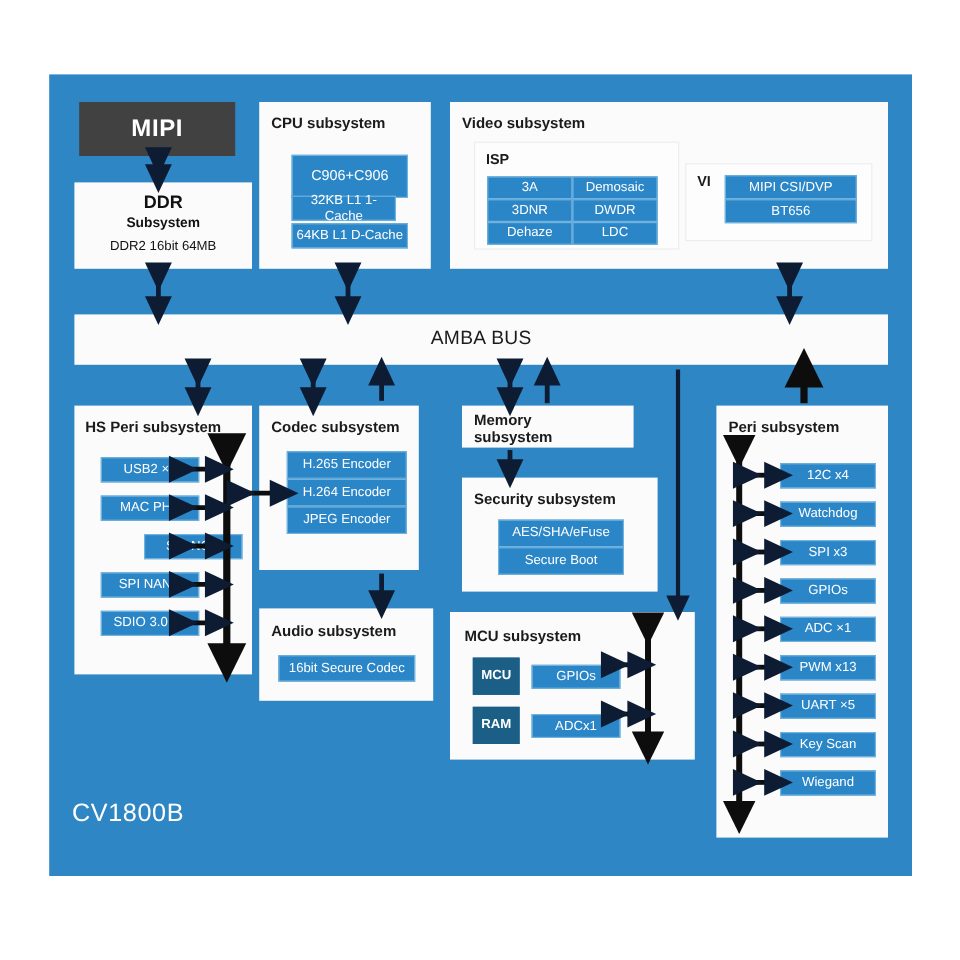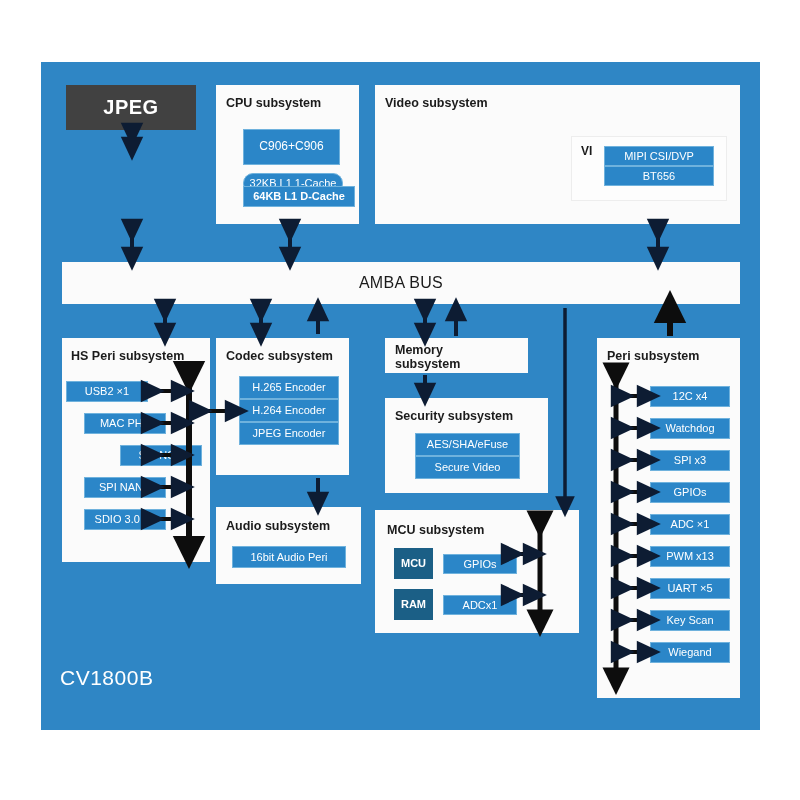--- a/index.html
+++ b/index.html
@@ -110,73 +110,87 @@
     pointer-events: none;
   }
 </style>
 </head>
 <body>
 
 <div id="canvas">
 
   <div class="chip-panel"></div>
 
-  <div class="dram" style="left:66px; top:85px; width:130px; height:45px;">JPEG</div>
-
+  <div class="dram" style="left:66px; top:85px; width:130px; height:45px;">MIPI</div>
+
+  <div class="box" style="left:62px; top:152px; width:148px; height:72px;">
+    <div class="ddr-l1" style="top:8px;">DDR</div>
+    <div class="ddr-l2" style="top:28px;">Subsystem</div>
+    <div class="ddr-l3" style="top:47px;">DDR2 16bit 64MB</div>
+  </div>
 
   <div class="box" style="left:216px; top:85px; width:143px; height:139px;">
     <div class="box-title" style="left:10px; top:11px;">CPU subsystem</div>
     <div class="blk tall" style="left:27px; top:44px; width:97px; height:36px;">C906+C906</div>
-    <div class="blk" style="left:27px; top:88px; width:100px; height:21px;border-radius:10px;">32KB L1 1-Cache</div>
-    <div class="blk" style="left:27px; top:101px; width:112px; height:21px;font-weight:bold;">64KB L1 D-Cache</div>
+    <div class="blk" style="left:27px; top:78px; width:87px; height:21px;">32KB L1 1-Cache</div>
+    <div class="blk" style="left:27px; top:101px; width:97px; height:21px;">64KB L1 D-Cache</div>
   </div>
 
   <div class="box" style="left:375px; top:85px; width:365px; height:139px;padding-left:48px;">
     <div class="box-title" style="left:10px; top:11px;">Video subsystem</div>
 
+    <div class="box" style="left:20px; top:33px; width:171px; height:90px; background:#fdfdfd; border:1px solid #ededed;">
+      <div class="box-title" style="left:9px; top:7px; font-size:12px;">ISP</div>
+      <div class="blk" style="left:10px; top:28px; width:71px; height:19px;">3A</div>
+      <div class="blk" style="left:81px; top:28px; width:71px; height:19px;">Demosaic</div>
+      <div class="blk" style="left:10px; top:47px; width:71px; height:19px;">3DNR</div>
+      <div class="blk" style="left:81px; top:47px; width:71px; height:19px;">DWDR</div>
+      <div class="blk" style="left:10px; top:66px; width:71px; height:19px;">Dehaze</div>
+      <div class="blk" style="left:81px; top:66px; width:71px; height:19px;">LDC</div>
+    </div>
 
     <div class="box" style="left:196px; top:51px; width:156px; height:65px; background:#fdfdfd; border:1px solid #ededed;">
       <div class="box-title" style="left:9px; top:7px; font-size:12px;text-align:center;">VI</div>
       <div class="blk" style="left:32px; top:9px; width:110px; height:20px;">MIPI CSI/DVP</div>
       <div class="blk" style="left:32px; top:29px; width:110px; height:20px;">BT656</div>
     </div>
   </div>
 
   <div class="amba" style="left:62px; top:262px; width:678px; height:42px;">AMBA BUS</div>
 
   <div class="box" style="left:62px; top:338px; width:148px; height:224px;">
     <div class="box-title" style="left:9px; top:11px;">HS Peri subsystem</div>
-    <div class="blk" style="left:4px; top:43px; width:82px; height:21px;">USB2 ×1</div>
+    <div class="blk" style="left:22px; top:43px; width:82px; height:21px;">USB2 ×1</div>
     <div class="blk" style="left:22px; top:75px; width:82px; height:21px;">MAC PHY</div>
     <div class="blk" style="left:22px; top:107px; width:82px; height:21px;margin-left:36px;">SPI NOR</div>
     <div class="blk" style="left:22px; top:139px; width:82px; height:21px;">SPI NAND</div>
     <div class="blk" style="left:22px; top:171px; width:82px; height:21px;">SDIO 3.0 ×2</div>
   </div>
 
   <div class="box" style="left:216px; top:338px; width:133px; height:137px;">
     <div class="box-title" style="left:10px; top:11px;">Codec subsystem</div>
     <div class="blk" style="left:23px; top:38px; width:100px; height:23px;">H.265 Encoder</div>
     <div class="blk" style="left:23px; top:61px; width:100px; height:23px;">H.264 Encoder</div>
     <div class="blk" style="left:23px; top:84px; width:100px; height:23px;">JPEG Encoder</div>
   </div>
 
   <div class="box" style="left:216px; top:507px; width:145px; height:77px;">
     <div class="box-title" style="left:10px; top:12px;">Audio subsystem</div>
-    <div class="blk" style="left:16px; top:39px; width:114px; height:22px;">16bit Audio Peri</div>
+    <div class="blk" style="left:16px; top:39px; width:114px; height:22px;">16bit Secure Codec</div>
   </div>
 
   <div class="box" style="left:385px; top:338px; width:143px; height:35px;">
     <div class="box-title" style="left:10px; top:5px;">Memory
 subsystem</div>
   </div>
 
   <div class="box" style="left:385px; top:398px; width:163px; height:95px;">
     <div class="box-title" style="left:10px; top:11px;">Security subsystem</div>
     <div class="blk" style="left:30px; top:35px; width:105px; height:23px;">AES/SHA/eFuse</div>
-    <div class="blk" style="left:30px; top:58px; width:105px; height:23px;">Secure Video</div>
+    <div class="blk" style="left:30px; top:58px; width:105px; height:23px;">Secure Boot</div>
   </div>
 
   <div class="box" style="left:375px; top:510px; width:204px; height:123px;">
     <div class="box-title" style="left:12px; top:13px;">MCU subsystem</div>
     <div class="blk dark" style="left:19px; top:38px; width:39px; height:31px;">MCU</div>
     <div class="blk" style="left:68px; top:44px; width:74px; height:20px;">GPIOs</div>
     <div class="blk dark" style="left:19px; top:79px; width:39px; height:31px;">RAM</div>
     <div class="blk" style="left:68px; top:85px; width:74px; height:20px;">ADCx1</div>
   </div>
 

